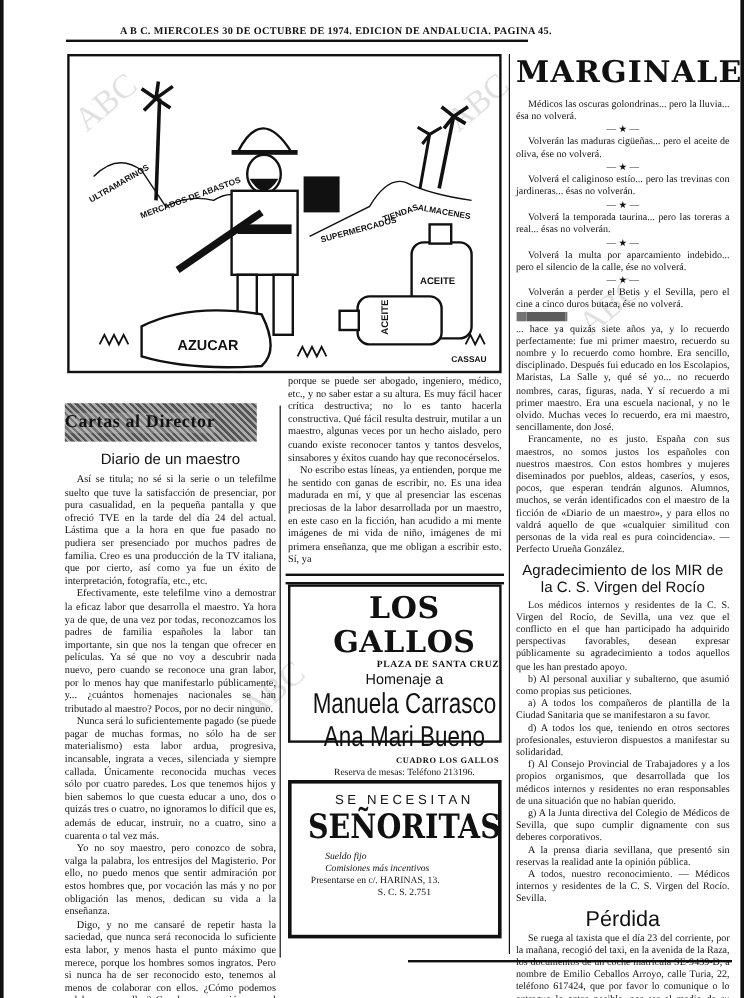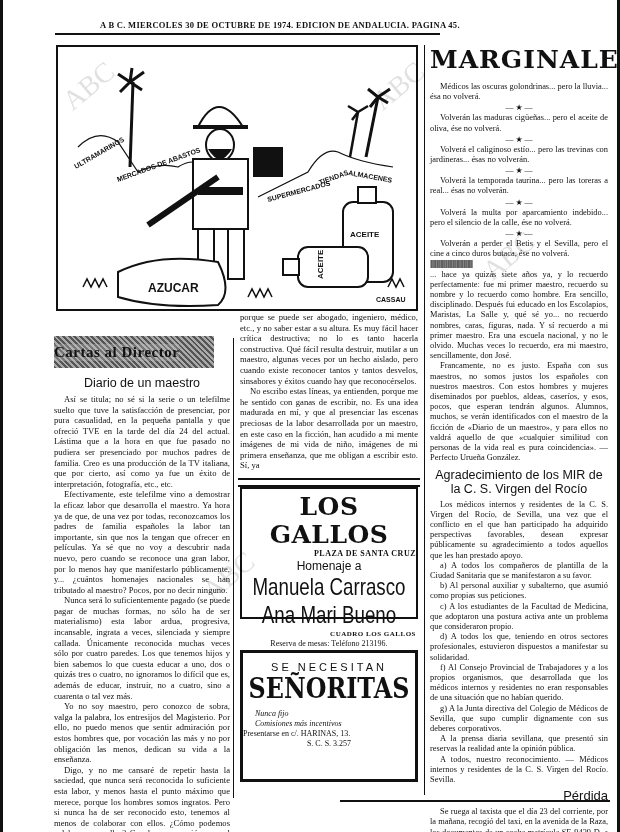--- a/index.html
+++ b/index.html
@@ -13,21 +13,21 @@
   .vrule{position:absolute;width:1px;background:#111;}
   .col{position:absolute;font-size:8.6px;line-height:10.6px;text-align:justify;}
   .col p{margin:0 0 0 0;text-indent:10px;}
   .banner{position:absolute;left:54px;top:336px;width:160px;height:32px;background:repeating-linear-gradient(45deg,#555 0 2px,#aaa 2px 4px);color:#222;font-family:"Liberation Serif",serif;font-weight:bold;font-size:15px;display:flex;align-items:center;letter-spacing:0.5px;}
   .banner span{background:rgba(200,200,200,0.3);color:#111;}
   .headline-sans{font-family:"Liberation Sans",sans-serif;text-align:center;font-size:12.5px;line-height:14px;margin:4px 0 4px 0;}
   .marg-title{position:absolute;left:430px;top:45px;width:180px;font-family:"DejaVu Serif",serif;font-weight:bold;font-size:25px;letter-spacing:1px;text-align:center;}
   .marg-item{text-indent:10px;margin:0;}
   .star{text-align:center;font-size:8px;line-height:9px;margin:1px 0;}
   .dotted-line{letter-spacing:-1px;overflow:hidden;white-space:nowrap;font-weight:bold;}
-  .ad{position:absolute;left:240px;border:2px solid #111;box-sizing:border-box;text-align:center;}
+  .ad{position:absolute;left:240px;border:2px solid #111;box-sizing:border-box;text-align:center;padding-left:16px;}
   .ad-gallos{top:487px;width:178px;height:132px;}
   .ad-senoritas{top:650px;width:178px;height:132px;border-width:3px;}
   .g-title{font-family:"DejaVu Serif",serif;font-weight:bold;font-size:25px;line-height:28px;margin-top:4px;letter-spacing:0.5px;}
   .g-sub{font-size:8px;font-weight:bold;letter-spacing:0.5px;line-height:10px;text-align:right;}
   .g-hom{font-family:"Liberation Sans",sans-serif;font-size:12px;line-height:14px;}
   .g-name{font-family:"Liberation Sans Narrow","Liberation Sans",sans-serif;font-size:24px;line-height:28px;transform:scaleX(0.78);white-space:nowrap;margin:0 -30px;}
   .g-small{font-size:8px;line-height:9px;}
   .s-top{font-family:"Liberation Sans",sans-serif;font-size:11px;letter-spacing:3px;margin-top:8px;}
   .s-big{font-family:"DejaVu Serif",serif;font-weight:bold;font-size:28px;line-height:32px;transform:scaleX(0.85);white-space:nowrap;margin:0 -20px;}
   .s-sub{font-family:"Liberation Sans",sans-serif;font-size:11px;line-height:14px;}
@@ -126,24 +126,24 @@
   <div class="g-name">Manuela Carrasco</div>
   <div class="g-name">Ana Mari Bueno</div>
   <div class="g-sub" style="font-size:7px;">CUADRO LOS GALLOS</div>
   <div class="g-small">Reserva de mesas: Teléfono 213196.</div>
 </div>
 
 <div class="ad ad-senoritas">
   <div class="s-top">SE NECESITAN</div>
   <div class="s-big">SEÑORITAS</div>
   <div class="s-lines">
-    <div>Nunca fijo</div>
+    <div>Sueldo fijo</div>
     <div>Comisiones más incentivos</div>
     <div style="text-align:left;margin-left:-12px;">Presentarse en c/. HARINAS, 13.</div>
-    <div style="text-align:center;margin-left:-12px;">S. C. S. 3.257</div>
+    <div style="text-align:center;margin-left:-12px;">S. C. S. 2.751</div>
   </div>
 </div>
 
 <div class="marg-title">MARGINALES</div>
 <div class="col" style="left:430px;top:82px;width:178px;font-size:8.4px;line-height:10.2px;">
   <p class="marg-item">Médicos las oscuras golondrinas... pero la lluvia... ésa no volverá.</p>
   <div class="star">— ★ —</div>
   <p class="marg-item">Volverán las maduras cigüeñas... pero el aceite de oliva, ése no volverá.</p>
   <div class="star">— ★ —</div>
   <p class="marg-item">Volverá el caliginoso estío... pero las trevinas con jardineras... ésas no volverán.</p>
@@ -151,29 +151,28 @@
   <p class="marg-item">Volverá la temporada taurina... pero las toreras a real... ésas no volverán.</p>
   <div class="star">— ★ —</div>
   <p class="marg-item">Volverá la multa por aparcamiento indebido... pero el silencio de la calle, ése no volverá.</p>
   <div class="star">— ★ —</div>
   <p class="marg-item">Volverán a perder el Betis y el Sevilla, pero el cine a cinco duros butaca, ése no volverá.</p>
   <div class="dotted-line">||||||||||||||||||||||||||||||||||||||||||||||||||</div>
   <p style="text-indent:0">... hace ya quizás siete años ya, y lo recuerdo perfectamente: fue mi primer maestro, recuerdo su nombre y lo recuerdo como hombre. Era sencillo, disciplinado. Después fui educado en los Escolapios, Maristas, La Salle y, qué sé yo... no recuerdo nombres, caras, figuras, nada. Y sí recuerdo a mi primer maestro. Era una escuela nacional, y no le olvido. Muchas veces lo recuerdo, era mi maestro, sencillamente, don José.</p>
   <p>Francamente, no es justo. España con sus maestros, no somos justos los españoles con nuestros maestros. Con estos hombres y mujeres diseminados por pueblos, aldeas, caseríos, y esos, pocos, que esperan tendrán algunos. Alumnos, muchos, se verán identificados con el maestro de la ficción de «Diario de un maestro», y para ellos no valdrá aquello de que «cualquier similitud con personas de la vida real es pura coincidencia». — Perfecto Urueña González.</p>
   <div class="headline-sans">Agradecimiento de los MIR de la C. S. Virgen del Rocío</div>
   <p>Los médicos internos y residentes de la C. S. Virgen del Rocío, de Sevilla, una vez que el conflicto en el que han participado ha adquirido perspectivas favorables, desean expresar públicamente su agradecimiento a todos aquellos que les han prestado apoyo.</p>
+  <p>b) Al personal auxiliar y subalterno, que asumió como propias sus peticiones.</p>
   <p>a) A todos los compañeros de plantilla de la Ciudad Sanitaria que se manifestaron a su favor.</p>
-  <p>b) Al personal auxiliar y subalterno, que asumió como propias sus peticiones.</p>
-  <p>c) A los estudiantes de la Facultad de Medicina, que adoptaron una postura activa ante un problema que consideraron propio.</p>
   <p>d) A todos los que, teniendo en otros sectores profesionales, estuvieron dispuestos a manifestar su solidaridad.</p>
   <p>f) Al Consejo Provincial de Trabajadores y a los propios organismos, que desarrollada que los médicos internos y residentes no eran responsables de una situación que no habían querido.</p>
   <p>g) A la Junta directiva del Colegio de Médicos de Sevilla, que supo cumplir dignamente con sus deberes corporativos.</p>
   <p>A la prensa diaria sevillana, que presentó sin reservas la realidad ante la opinión pública.</p>
   <p>A todos, nuestro reconocimiento. — Médicos internos y residentes de la C. S. Virgen del Rocío. Sevilla.</p>
-  <div class="headline-sans" style="font-size:13px;text-align:right;">Pérdida</div>
+  <div class="headline-sans" style="font-size:18px;">Pérdida</div>
   <p>Se ruega al taxista que el día 23 del corriente, por la mañana, recogió del taxi, en la avenida de la Raza, los documentos de un coche matrícula SE-9439-D, a nombre de Emilio Ceballos Arroyo, calle Turia, 22, teléfono 617424, que por favor lo comunique o lo entregue lo antes posible, por ser el medio de su trabajo diario.</p>
 </div>
 
 <div class="bottom-rule" style="left:340px;top:800px;width:270px;"></div>
 
 <div class="watermark" style="left:60px;top:70px;">ABC</div>
 <div class="watermark" style="left:370px;top:70px;">ABC</div>
 <div class="watermark" style="left:200px;top:560px;">ABC</div>
 <div class="watermark" style="left:480px;top:240px;">ABC</div>
 

